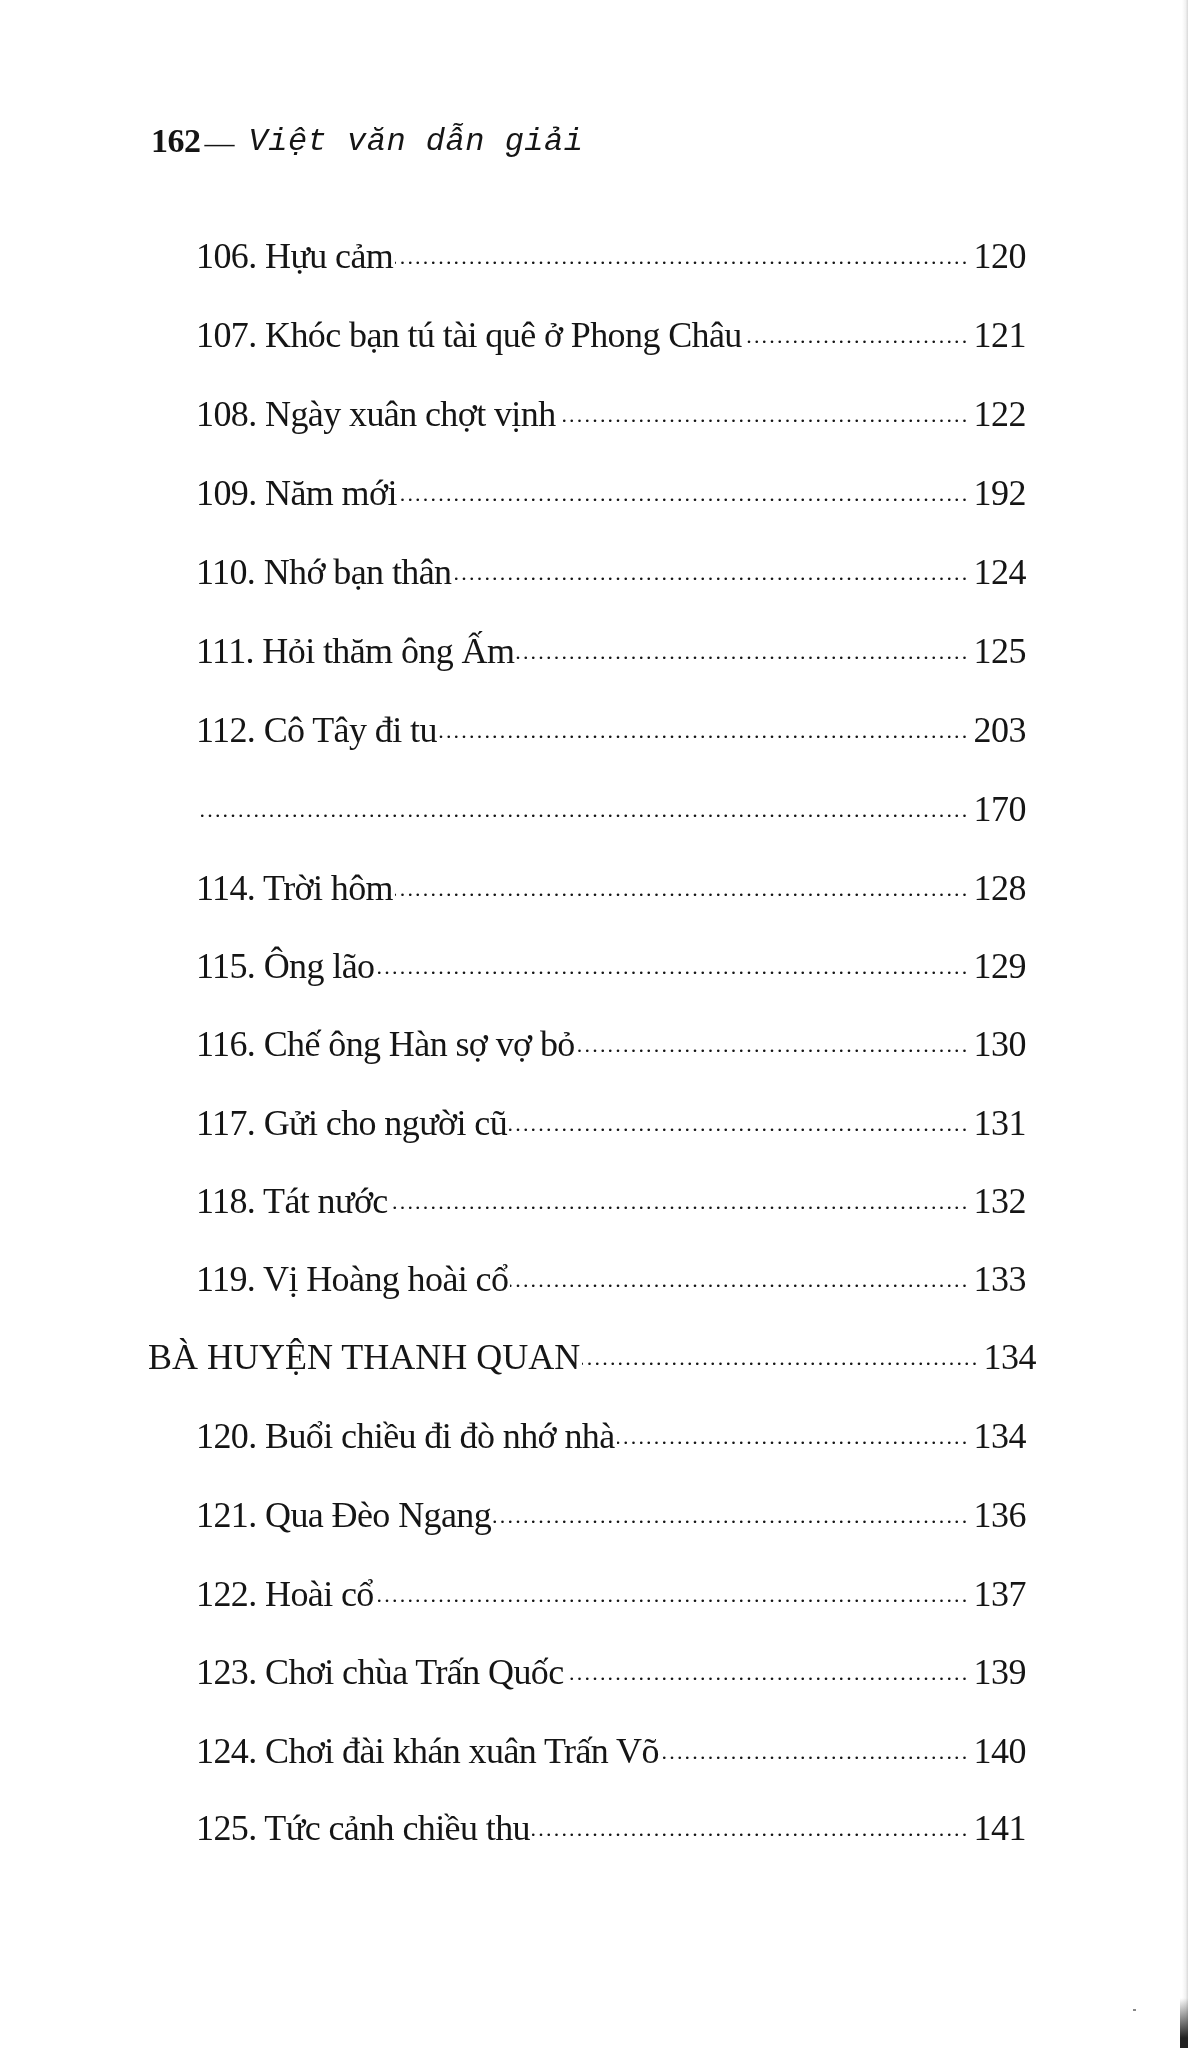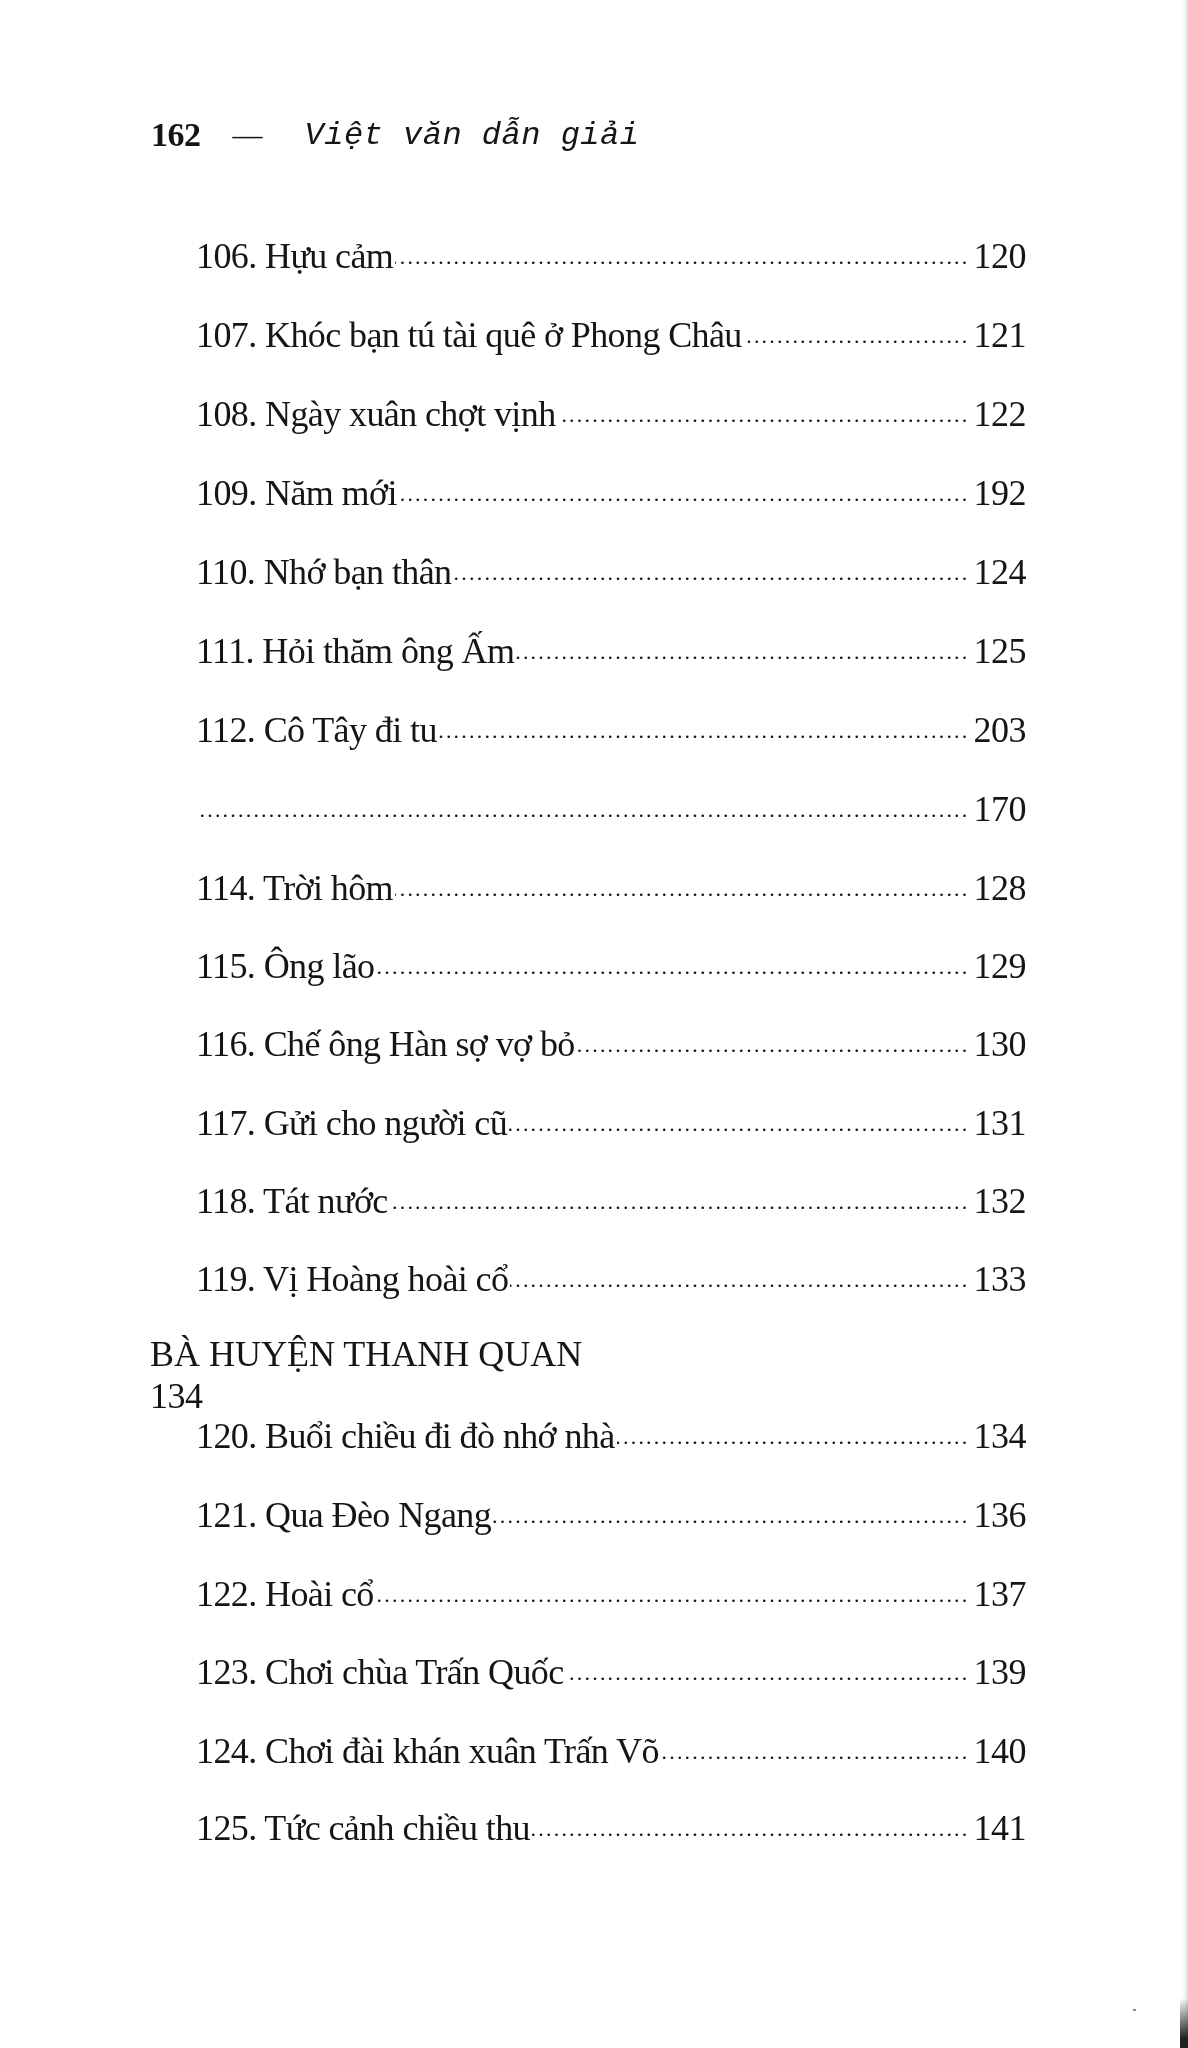--- a/index.html
+++ b/index.html
@@ -10,33 +10,33 @@
   .page-edge {
     position: absolute; right: 0; top: 0; width: 6px; height: 2048px;
     background: linear-gradient(to right, #ffffff, #f2f2f2 60%, #d8d8d8);
   }
   .corner-mark {
     position: absolute; right: 0; bottom: 0; width: 8px; height: 50px;
     background: linear-gradient(to bottom, rgba(0,0,0,0), #222 80%);
   }
   .running-head {
     position: absolute; left: 151px; top: 110px; height: 50px;
-    display: flex; align-items: center; white-space: nowrap; gap: 28px;
+    display: flex; align-items: flex-end; white-space: nowrap;
   }
   .rh-page { font-weight: bold; font-size: 34px; letter-spacing: -0.5px; }
   .rh-dash { font-size: 30px; margin: 0 14px 0 4px; font-weight: normal; }
   .rh-title { font-family: Liberation Mono, monospace; font-style: italic; font-size: 32px; letter-spacing: 0.5px; }
 
   .toc { position: absolute; left: 0; top: 0; width: 1188px; }
   .toc-row {
     position: absolute; left: 196px; width: 830px; height: 50px;
     display: flex; align-items: baseline; white-space: nowrap;
     font-size: 36px; letter-spacing: -0.6px;
   }
-  .toc-row.section { left: 148px; width: 888px; letter-spacing: 0px; flex-direction: column; }
+  .toc-row.section { left: 148px; width: 888px; letter-spacing: 0px; }
   .toc-label { flex: 0 0 auto; }
   .toc-leader {
     flex: 1 1 auto; overflow: hidden; margin: 0 4px 0 2px; position: relative; height: 1em;
   }
   .toc-leader::after {
     content: "....................................................................................................................................................................................";
     position: absolute; right: 0; bottom: 0.02em; font-size: 22px; letter-spacing: 2.2px; line-height: 1; white-space: nowrap;
   }
   .toc-page { flex: 0 0 auto; letter-spacing: -0.5px; }
   .footer-dot { position: absolute; left: 1133px; top: 2009px; width: 3px; height: 2px; background: #888; }

